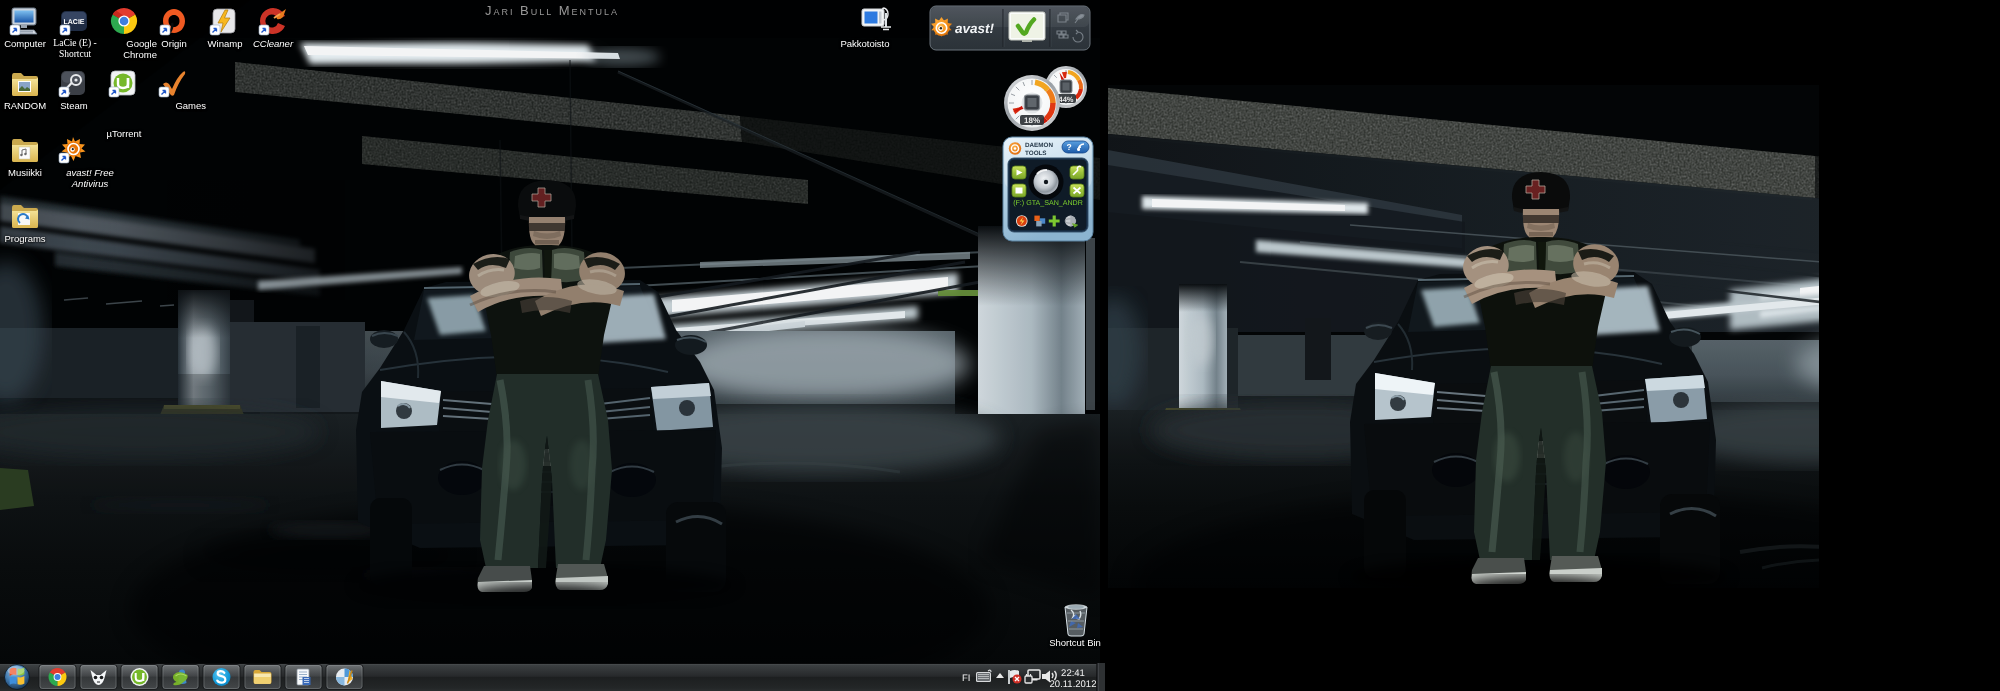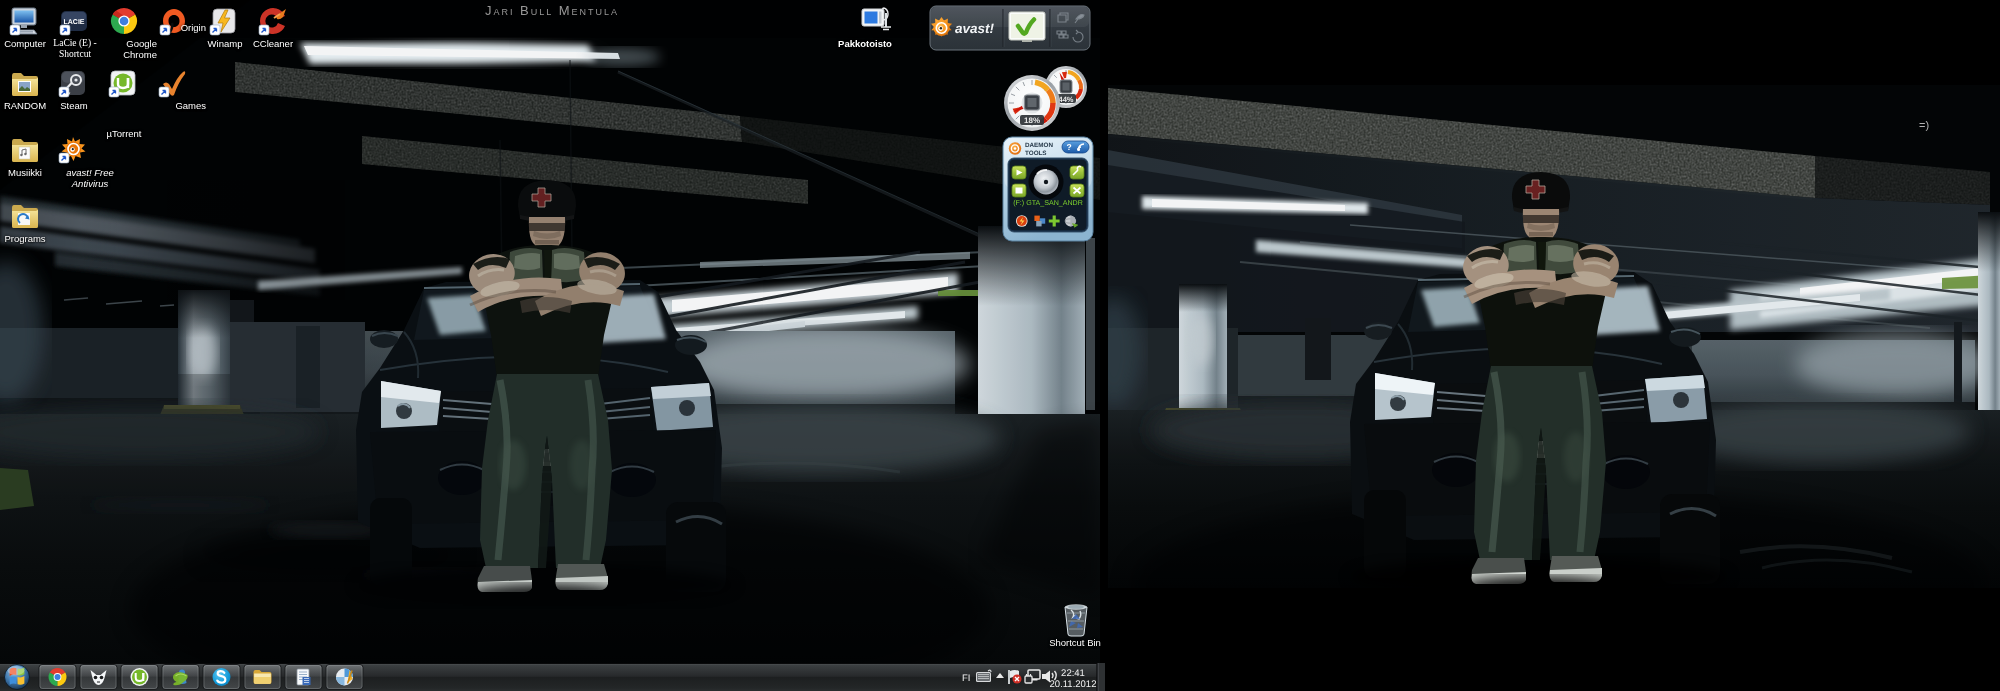--- a/index.html
+++ b/index.html
@@ -1,16 +1,16 @@
 <!DOCTYPE html>
 <html><head>
 <meta charset="utf-8">
 <style>
   html,body{margin:0;padding:0;background:#000;-webkit-font-smoothing:antialiased;}
-  #scr{-webkit-font-smoothing:antialiased;opacity:0.999;position:relative;width:2000px;height:691px;overflow:hidden;background:#000;font-family:"Liberation Sans",sans-serif;}
+  #scr{-webkit-font-smoothing:antialiased;opacity:0.999;position:relative;width:1819px;height:691px;overflow:hidden;background:#000;font-family:"Liberation Sans",sans-serif;}
   .abs{position:absolute;}
   .lbl{position:absolute;color:#fff;font-size:9.5px;line-height:11px;text-align:center;text-shadow:0 1px 2px #000,0 0 3px #000;}
   svg text{text-rendering:geometricPrecision;}
 </style>
 </head>
 <body>
 <div id="scr">
 
 <svg class="abs" style="left:0;top:0" width="2000" height="691" viewBox="0 0 2000 691">
 <defs>
@@ -454,40 +454,40 @@
 <g transform="translate(10,201)">
  <use href="#folder"></use>
  <rect x="8" y="12" width="12" height="12" fill="#f8f8f6"></rect>
  <path d="M10,22 a5 5 0 1 1 8,-4" stroke="#2a7ac8" stroke-width="2" fill="none"></path>
  <path d="M18,14 l1.5,4.5 l-4.5,-1" fill="#2a7ac8"></path>
 </g>
 </svg>
 <div class="lbl" style="left:-7px;top:38px;width:64px;">Computer</div>
 <div class="lbl" style="left:43px;top:38px;width:64px;font-family:Liberation Serif, serif;">LaCie (E) -<br>Shortcut</div>
 <div class="lbl" style="left:93px;top:38px;width:64px;text-align:right;">Google<br>Chrome</div>
-<div class="lbl" style="left:142px;top:22px;width:64px;text-align:right;">Origin</div>
+<div class="lbl" style="left:142px;top:38px;width:64px;">Origin</div>
 <div class="lbl" style="left:193px;top:38px;width:64px;">Winamp</div>
-<div class="lbl" style="left:241px;top:38px;width:64px;">CCleaner</div>
+<div class="lbl" style="left:241px;top:38px;width:64px;font-style:italic;">CCleaner</div>
 <div class="lbl" style="left:-7px;top:100px;width:64px;">RANDOM</div>
 <div class="lbl" style="left:42px;top:100px;width:64px;">Steam</div>
 <div class="lbl" style="left:92px;top:100px;width:64px;margin-top:28px;">µTorrent</div>
 <div class="lbl" style="left:142px;top:100px;width:64px;text-align:right;">Games</div>
 <div class="lbl" style="left:-7px;top:167px;width:64px;">Musiikki</div>
 <div class="lbl" style="left:58px;top:167px;width:64px;font-style:italic;">avast! Free<br>Antivirus</div>
 <div class="lbl" style="left:-7px;top:233px;width:64px;">Programs</div>
 
 <svg class="abs" style="left:858px;top:6px" width="36" height="30" viewBox="0 0 36 30">
  <rect x="4" y="3" width="22" height="17" rx="2" fill="#f2f4f6" stroke="#d0d4d8" stroke-width="1"></rect>
  <rect x="6.5" y="5.5" width="13" height="12" fill="#2d7ae0"></rect>
  <rect x="21" y="5.5" width="2.5" height="12" fill="#c2c8ce"></rect>
  <path d="M26,2 q4,1.5 4,6 q0,4.5 -4,6 M26,2 q-1.5,0 -1.5,1.5 M26,14 q-1.5,0 -1.5,-1.5" stroke="#e8eaec" stroke-width="1.4" fill="none"></path>
  <rect x="27" y="7" width="2" height="14" fill="#dde1e5"></rect>
  <path d="M23,21 h10 M25,23.5 h6" stroke="#e8eaec" stroke-width="1.6"></path>
 </svg>
-<div class="lbl" style="left:833px;top:38px;width:64px;font-weight:bold;">Pakkotoisto</div>
+<div class="lbl" style="left:833px;top:38px;width:64px;">Pakkotoisto</div>
 
 <svg class="abs" style="left:1058px;top:601px" width="36" height="36" viewBox="0 0 36 36">
  <path d="M7,6 L29,6 L26,33 Q26,35 23,35 L13,35 Q10,35 10,33 Z" fill="#b9c6ce" fill-opacity="0.45" stroke="#d8e2e8" stroke-width="1"></path>
  <ellipse cx="18" cy="6" rx="11" ry="2.8" fill="#dde6ea" fill-opacity="0.8"></ellipse>
  <ellipse cx="18" cy="6" rx="8" ry="1.8" fill="#8fa0aa" fill-opacity="0.8"></ellipse>
  <path d="M13,9 q4,3 2,7 l3,-2 M22,10 q2,4 -1,8 l-3,-1" stroke="#e8f0f4" stroke-width="1.4" fill="none" opacity="0.9"></path>
  <path d="M14,18 l4,-5 l4,5 Z M11,26 l2,-6 l5,2 Z M25,26 l-6,1 l1,-5 Z" fill="#3e6ab8" opacity="0.85"></path>
  <path d="M9,12 L27,12 M10,20 L26,20 M11,28 L25,28" stroke="#cdd9df" stroke-width="0.8" opacity="0.6"></path>
 </svg>
 <div class="lbl" style="left:1043px;top:637px;width:64px;">Shortcut Bin</div>

